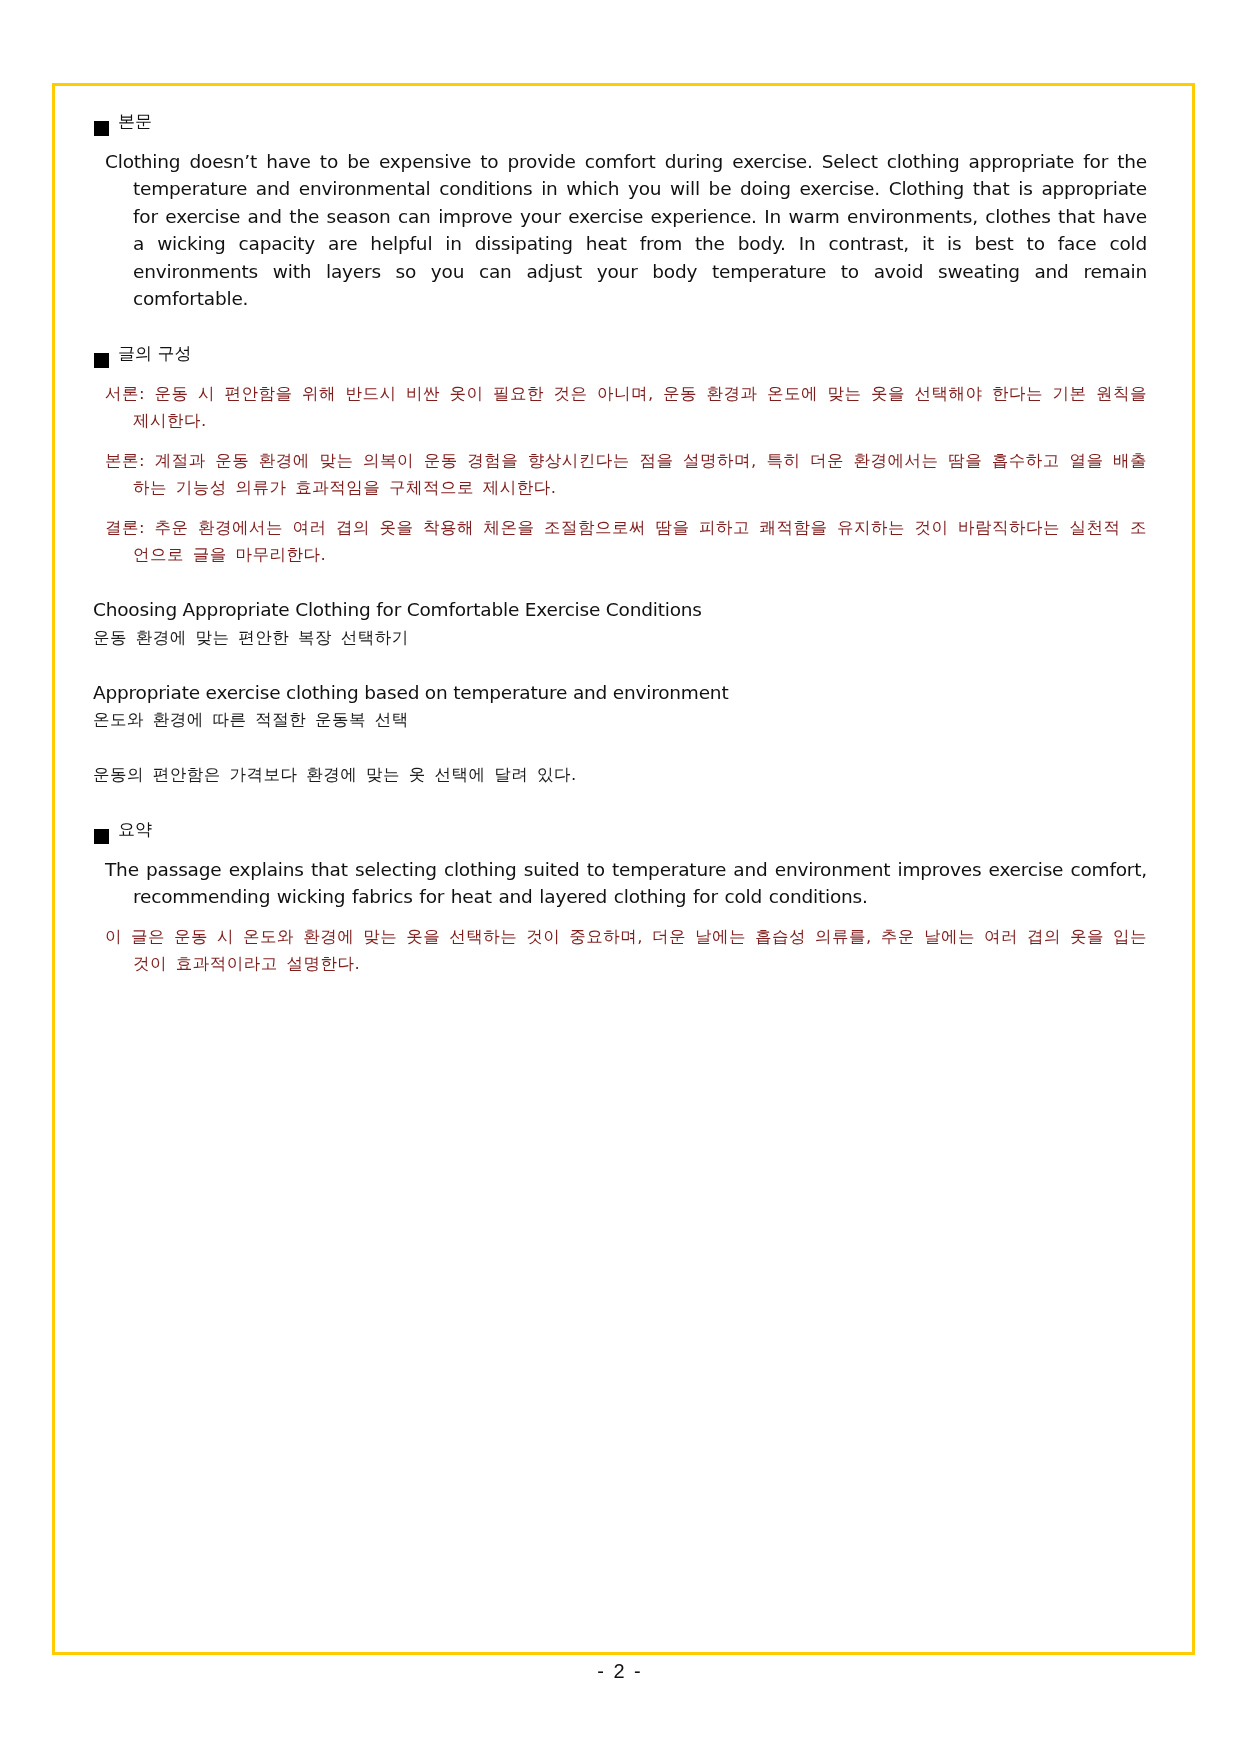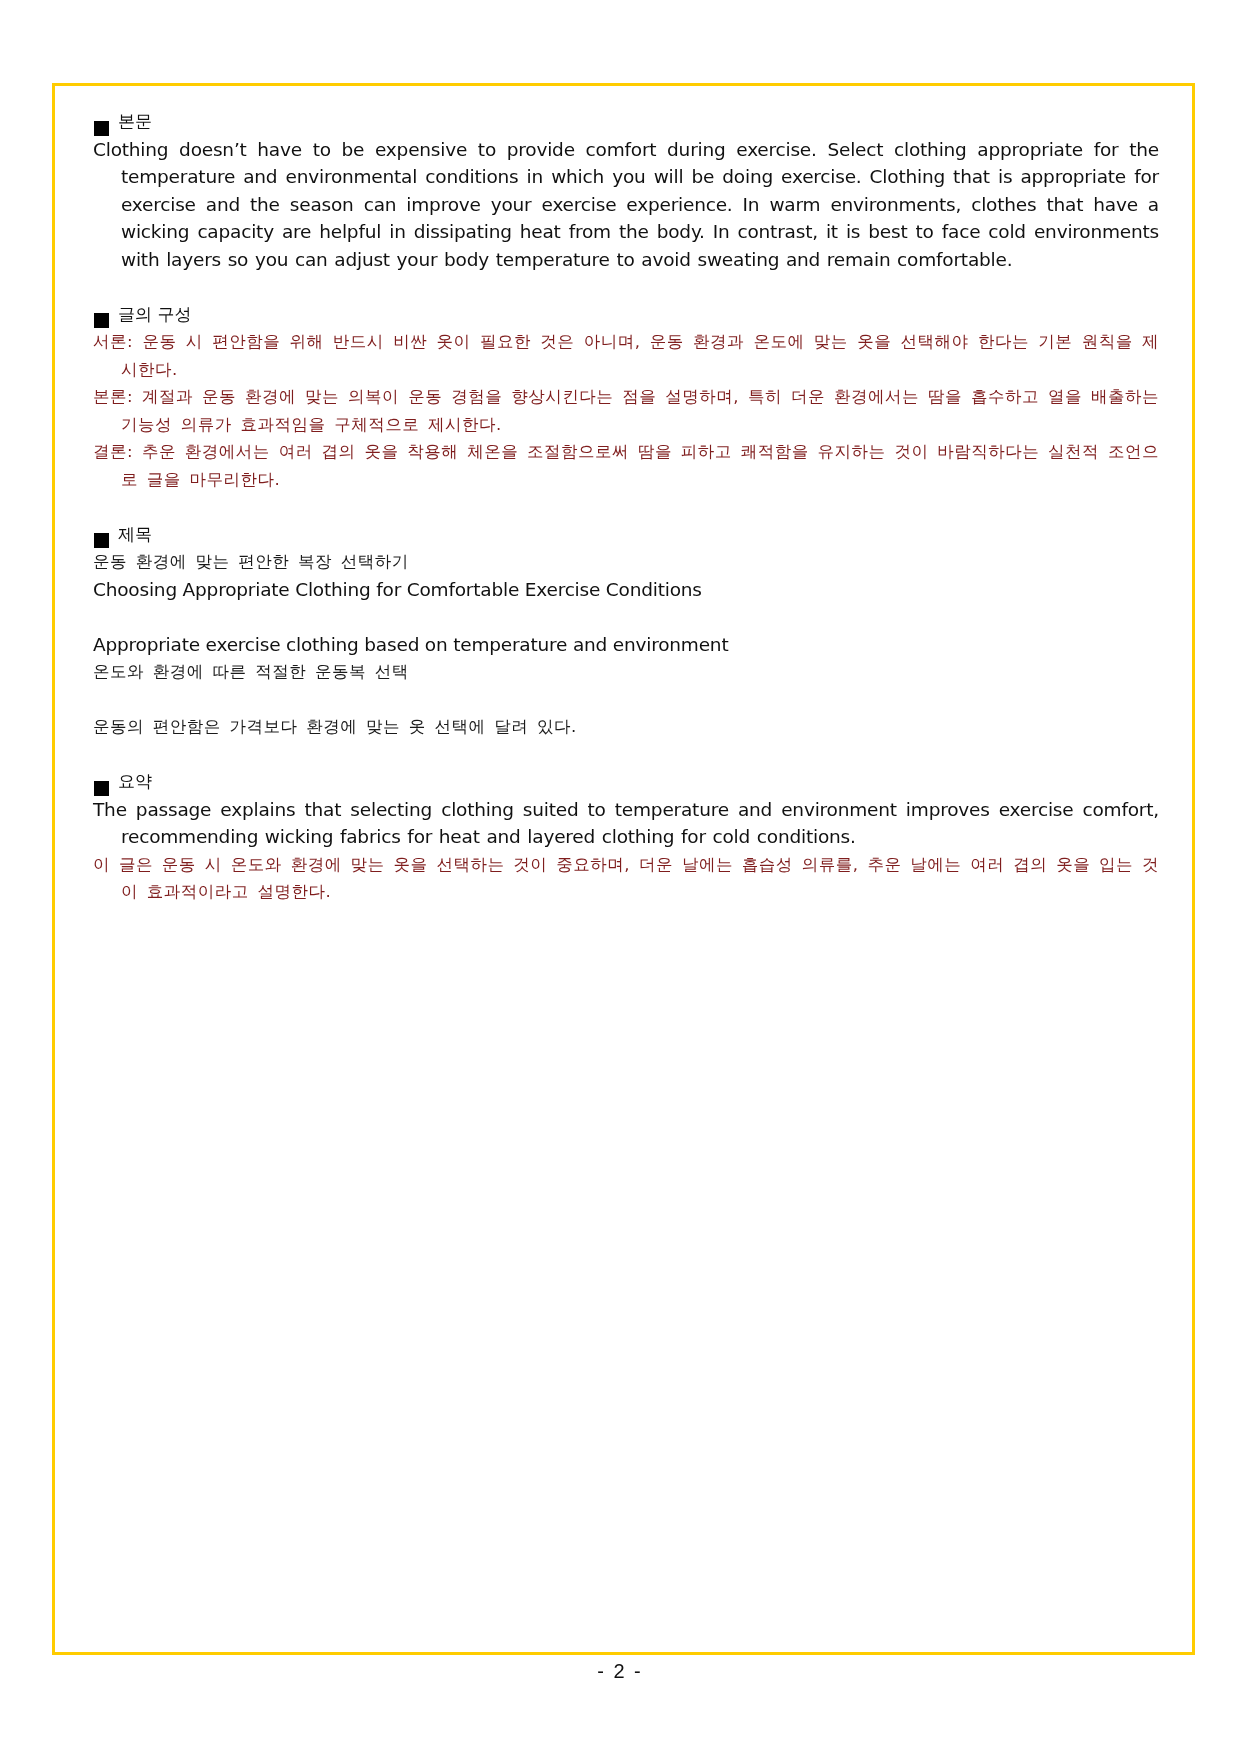--- a/index.html
+++ b/index.html
@@ -47,21 +47,21 @@
     height: 15px;
     background: #000000;
     margin-right: 9px;
     margin-left: 1px;
   }
   .para {
     text-align: justify;
     text-align-last: left;
     padding-left: 28px;
     text-indent: -28px;
-    margin: 0;
+    margin: 12px;
   }
   .para.en {
     font-family: "DejaVu Sans", "Liberation Sans", sans-serif;
     font-size: 18.5px;
     letter-spacing: -0.2px;
     word-spacing: 1px;
   }
   .para.ko {
     font-size: 16.5px;
     letter-spacing: 0.5px;
@@ -113,26 +113,22 @@
     <div class="section-header">
       <span class="bullet-square"></span>
       <span>글의 구성</span>
     </div>
     <p class="para ko">서론: 운동 시 편안함을 위해 반드시 비싼 옷이 필요한 것은 아니며, 운동 환경과 온도에 맞는 옷을 선택해야 한다는 기본 원칙을 제시한다.</p>
     <p class="para ko">본론: 계절과 운동 환경에 맞는 의복이 운동 경험을 향상시킨다는 점을 설명하며, 특히 더운 환경에서는 땀을 흡수하고 열을 배출하는 기능성 의류가 효과적임을 구체적으로 제시한다.</p>
     <p class="para ko">결론: 추운 환경에서는 여러 겹의 옷을 착용해 체온을 조절함으로써 땀을 피하고 쾌적함을 유지하는 것이 바람직하다는 실천적 조언으로 글을 마무리한다.</p>
   </div>
 
   <div class="section">
-    <div class="section-header">
-      <span class="bullet-square"></span>
-      <span>제목</span>
-    </div>
+    <p class="single en">Choosing Appropriate Clothing for Comfortable Exercise Conditions</p>
     <p class="single ko">운동 환경에 맞는 편안한 복장 선택하기</p>
-    <p class="single en">Choosing Appropriate Clothing for Comfortable Exercise Conditions</p>
   </div>
 
   <div class="section">
     <p class="single en">Appropriate exercise clothing based on temperature and environment</p>
     <p class="single ko">온도와 환경에 따른 적절한 운동복 선택</p>
   </div>
 
   <div class="section">
     <p class="single ko">운동의 편안함은 가격보다 환경에 맞는 옷 선택에 달려 있다.</p>
   </div>

